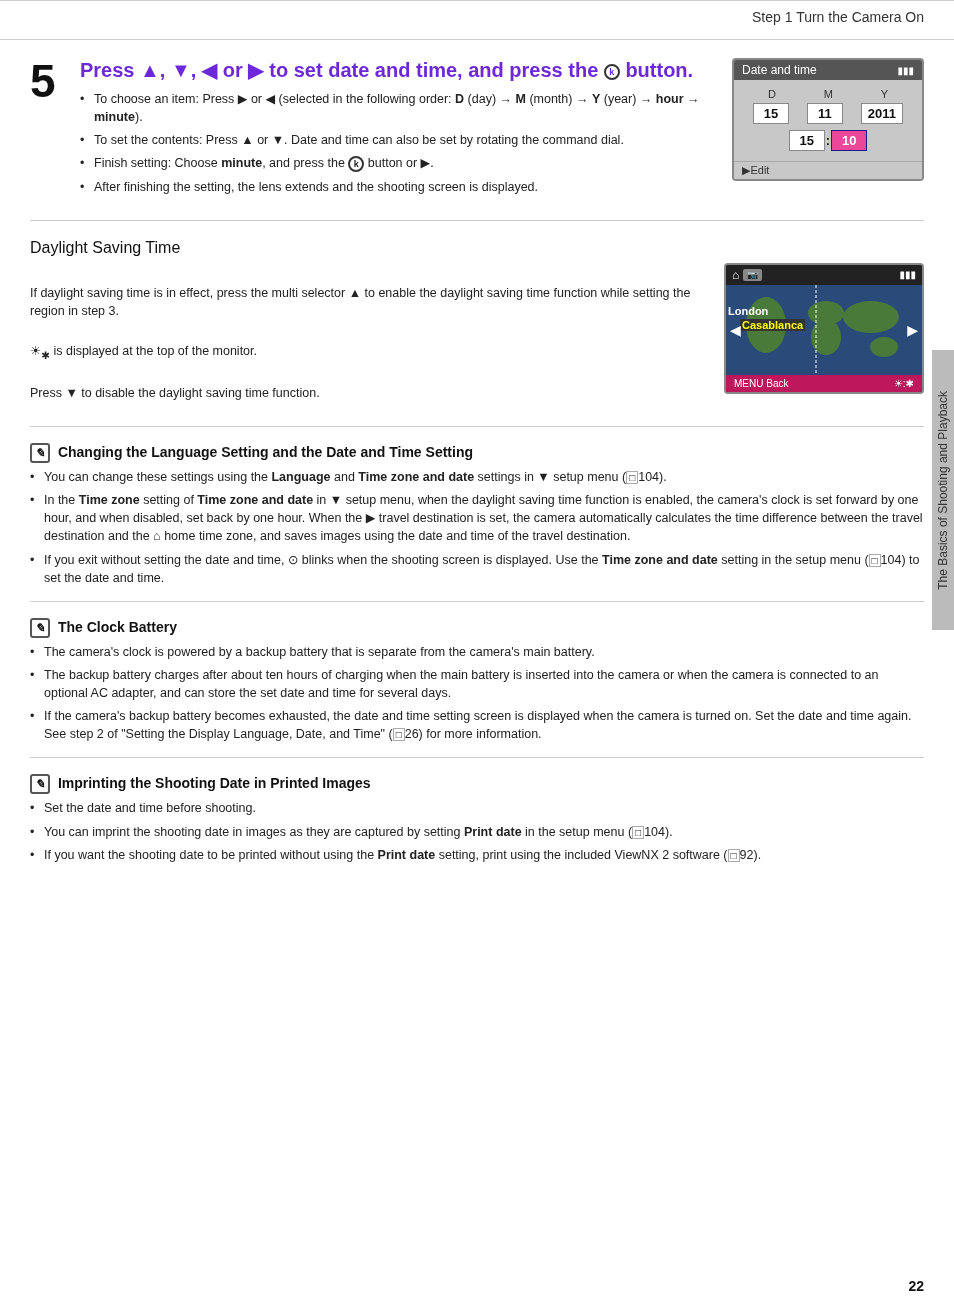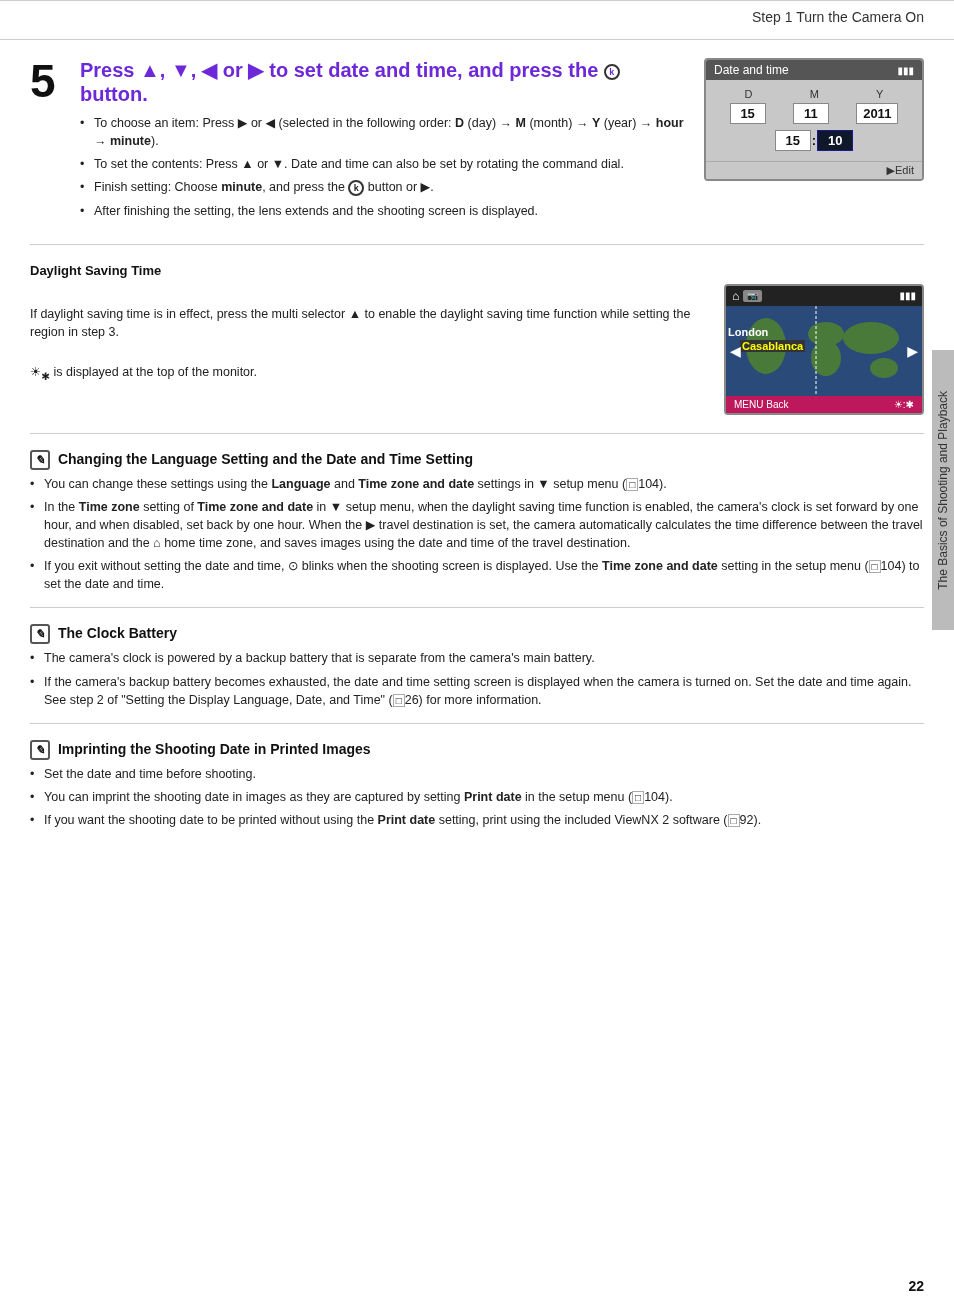--- a/index.html
+++ b/index.html
@@ -93,21 +93,21 @@
       border: 2px solid #333;
       text-align: center;
       line-height: 12px;
       font-size: 9px;
       font-weight: bold;
       vertical-align: middle;
     }
 
     
     .camera-ui-box {
-      width: 220px;
+      width: 192px;
       margin-left: 18px;
       flex-shrink: 0;
     }
     .camera-screen {
       border: 2px solid #888;
       border-radius: 4px;
       background: #e8e8e8;
       padding: 0;
       overflow: hidden;
     }
@@ -163,45 +163,45 @@
     .time-box {
       background: #fff;
       border: 1px solid #888;
       font-size: 13px;
       font-weight: bold;
       padding: 2px 6px;
       min-width: 36px;
       text-align: center;
     }
     .time-box.highlighted {
-      background: #0f172a;
+      background: #ec4899;
       color: #fff;
       border-color: #1a1a8c;
     }
     .camera-footer {
       background: #c8c8c8;
       display: flex;
-      justify-content: flex-end;
+      justify-content: flex-start;
       padding: 2px 8px;
       font-size: 11px;
       color: #333;
       border-top: 1px solid #aaa;
     }
 
     
     .section-divider {
       border: none;
       border-top: 1px solid #ccc;
       margin: 8px 0;
     }
 
     
     .section-heading {
-      font-size: 13px;
-      font-weight: bold;
+      font-size: 16px;
+      font-weight: normal;
       color: #111;
       margin: 10px 0 6px 0;
     }
     .section-heading-note {
       font-size: 14px;
       font-weight: bold;
       color: #111;
       margin: 8px 0 5px 0;
     }
     .note-icon {
@@ -430,20 +430,23 @@
 
     <div class="section-heading">Daylight Saving Time</div>
     <div class="dst-section">
       <div class="dst-text">
         <p class="body-text">
           If daylight saving time is in effect, press the multi selector ▲ to enable the daylight saving time function while setting the region in step 3.
         </p>
         <p class="body-text">
           ☀<sub>✱</sub> is displayed at the top of the monitor.
         </p>
+        <p class="body-text">
+          Press ▼ to disable the daylight saving time function.
+        </p>
       </div>
 
       <div class="dst-image">
         <div class="map-ui-box">
           <div class="map-header">
             <div class="map-header-icons">
               <span class="home-icon">⌂</span>
               <span class="dst-camera-icon">📷</span>
             </div>
             <span class="map-battery">▮▮▮</span>
@@ -504,20 +507,23 @@
     <div>
       <div class="section-heading-note">
         <span class="note-icon">✎</span>
         The Clock Battery
       </div>
       <ul class="bullet-list">
         <li>
           The camera's clock is powered by a backup battery that is separate from the camera's main battery.
         </li>
         <li>
+          The backup battery charges after about ten hours of charging when the main battery is inserted into the camera or when the camera is connected to an optional AC adapter, and can store the set date and time for several days.
+        </li>
+        <li>
           If the camera's backup battery becomes exhausted, the date and time setting screen is displayed when the camera is turned on. Set the date and time again. See step 2 of "Setting the Display Language, Date, and Time" (<span style="border:1px solid #aaa;padding:0 2px;font-size:10px;">□</span>26) for more information.
         </li>
       </ul>
     </div>
 
     <hr class="section-divider">
 
     <div>
       <div class="section-heading-note">
         <span class="note-icon">✎</span>

